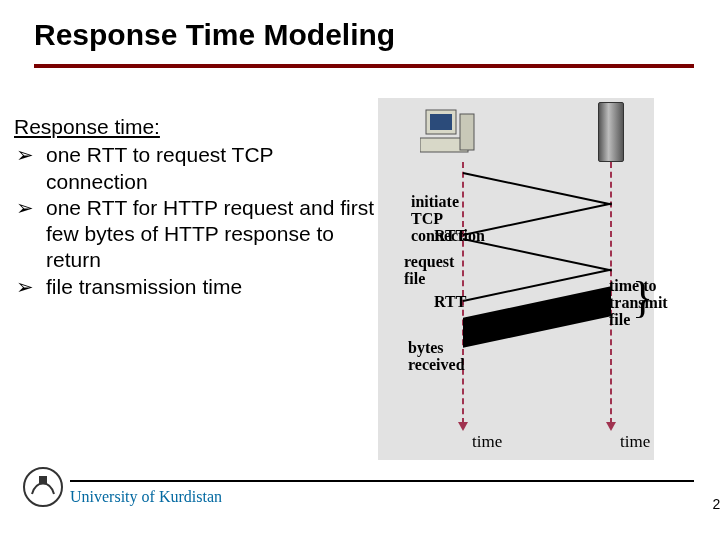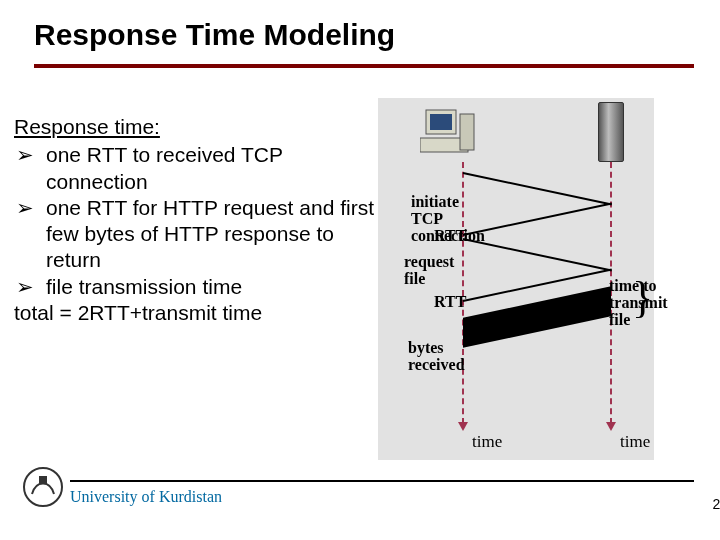--- a/index.html
+++ b/index.html
@@ -195,31 +195,30 @@
 
 <div class="slide">
 
   <div class="title">Response Time Modeling</div>
   <div class="title-underline"></div>
 
   <div class="body-text">
     <div class="body-heading">Response time:</div>
     <div class="bullet-row">
       <div class="bullet">➢</div>
-      <div class="bullet-text">one RTT to received TCP connection</div>
+      <div class="bullet-text">one RTT to request TCP connection</div>
     </div>
     <div class="bullet-row">
       <div class="bullet">➢</div>
       <div class="bullet-text">one RTT for HTTP request and first few bytes of HTTP response to return</div>
     </div>
     <div class="bullet-row">
       <div class="bullet">➢</div>
       <div class="bullet-text">file transmission time</div>
     </div>
-    <div>total = 2RTT+transmit time</div>
   </div>
 
   <div class="diagram-panel"></div>
 
   <svg class="client-img" viewBox="0 0 56 46">
     <rect x="6" y="2" width="30" height="24" fill="#d8d8c8" stroke="#555"></rect>
     <rect x="10" y="6" width="22" height="16" fill="#2b4b7a"></rect>
     <rect x="0" y="30" width="48" height="14" fill="#d8d8c8" stroke="#555"></rect>
     <rect x="40" y="6" width="14" height="36" fill="#c8c8b8" stroke="#555"></rect>
   </svg>

